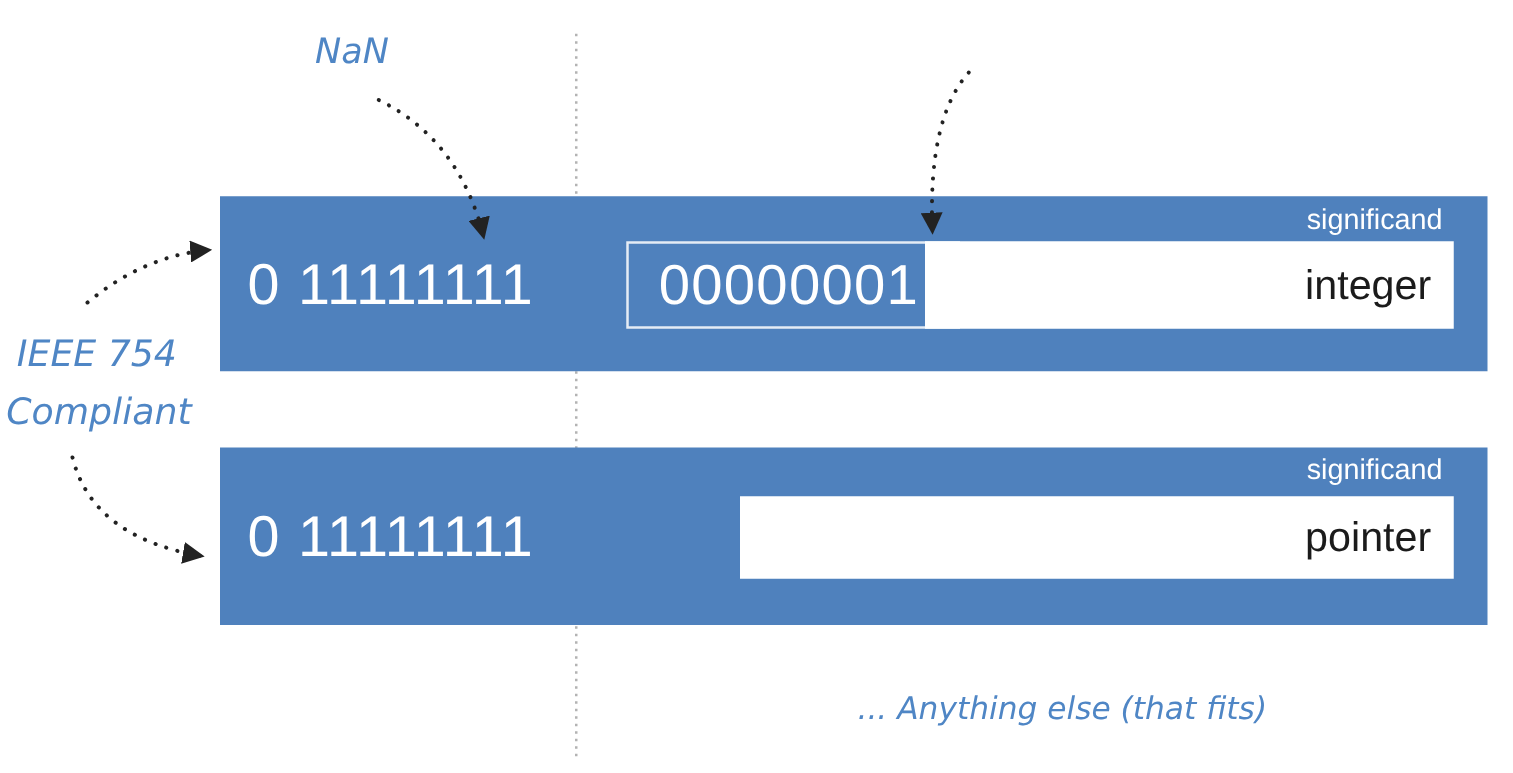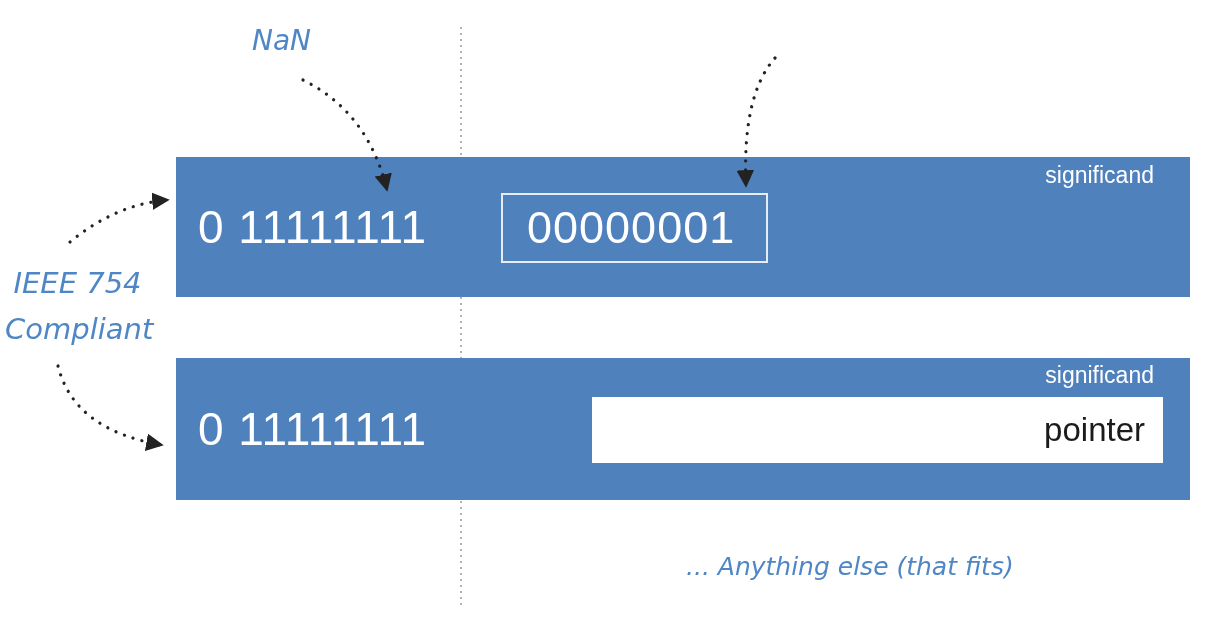--- a/index.html
+++ b/index.html
@@ -107,20 +107,23 @@
 
   <svg class="bg-layer" viewBox="0 0 1210 618">
     <line x1="461" y1="27" x2="461" y2="607" stroke="#b3b3b3" stroke-width="2" stroke-dasharray="2 4"></line>
   </svg>
 
   <div class="bar bar-top">
     <span class="bits">0 11111111</span>
     <div class="tag-box tag-top">
       <span>00000001</span>
     </div>
+    <div class="payload-box payload-top">
+      <span>integer</span>
+    </div>
     <span class="significand-label sig-top">significand</span>
   </div>
 
   <div class="bar bar-bottom">
     <span class="bits">0 11111111</span>
     <div class="payload-box payload-bottom">
       <span>pointer</span>
     </div>
     <span class="significand-label sig-bottom">significand</span>
   </div>

